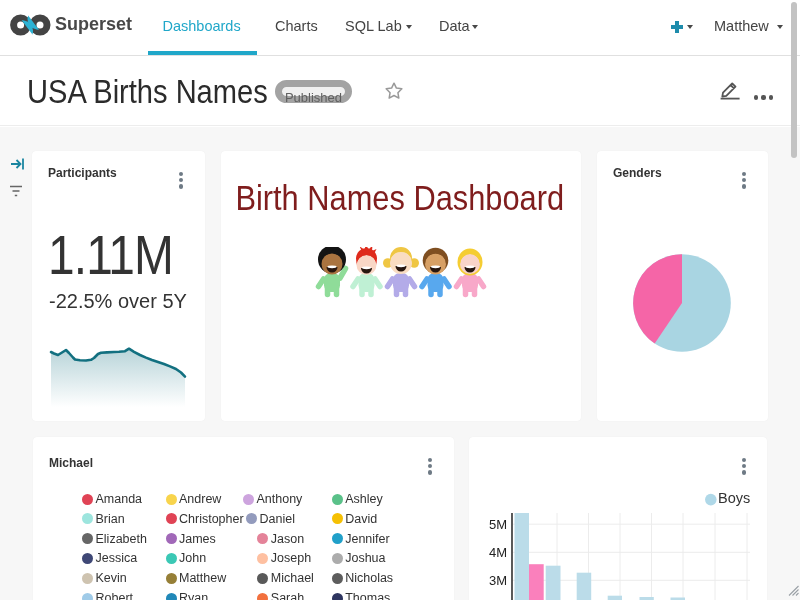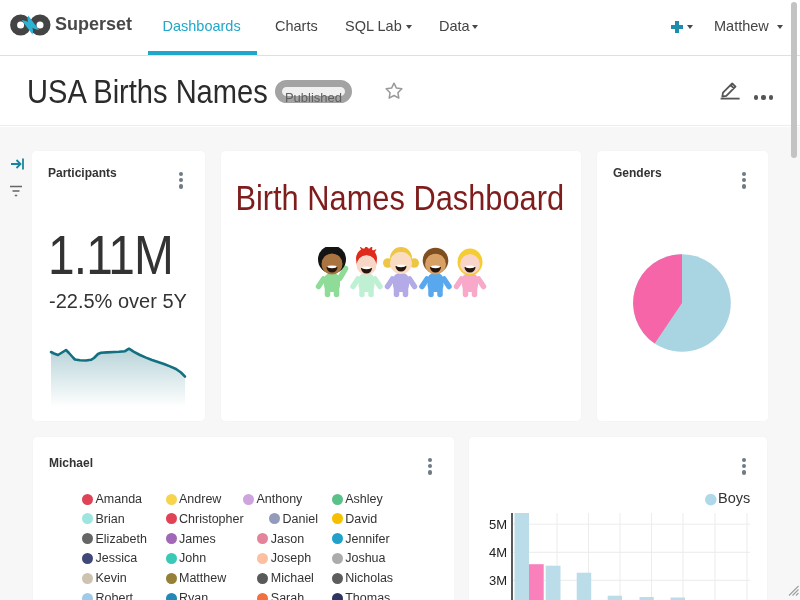--- a/index.html
+++ b/index.html
@@ -215,21 +215,21 @@
           <i></i>
           <i></i>
         </span>
       <div id="legend">
           <span class="lgitem" style="left:49px; top:55.0px;"><b style="background:#E04355"></b>Amanda</span>
           <span class="lgitem" style="left:132.5px; top:55.0px;"><b style="background:#F8D44C"></b>Andrew</span>
           <span class="lgitem" style="left:210px; top:55.0px;"><b style="background:#CDA4DE"></b>Anthony</span>
           <span class="lgitem" style="left:298.7px; top:55.0px;"><b style="background:#5AC189"></b>Ashley</span>
           <span class="lgitem" style="left:49px; top:74.8px;"><b style="background:#9DE5DE"></b>Brian</span>
           <span class="lgitem" style="left:132.5px; top:74.8px;"><b style="background:#E04355"></b>Christopher</span>
-          <span class="lgitem" style="left:236px; top:74.8px;"><b style="background:#939BBD"></b>Daniel</span>
+          <span class="lgitem" style="left:213px; top:74.8px;"><b style="background:#939BBD"></b>Daniel</span>
           <span class="lgitem" style="left:298.7px; top:74.8px;"><b style="background:#F5C003"></b>David</span>
           <span class="lgitem" style="left:49px; top:94.6px;"><b style="background:#666666"></b>Elizabeth</span>
           <span class="lgitem" style="left:132.5px; top:94.6px;"><b style="background:#A168B8"></b>James</span>
           <span class="lgitem" style="left:224.3px; top:94.6px;"><b style="background:#E48399"></b>Jason</span>
           <span class="lgitem" style="left:298.7px; top:94.6px;"><b style="background:#21A0C9"></b>Jennifer</span>
           <span class="lgitem" style="left:49px; top:114.4px;"><b style="background:#3F4876"></b>Jessica</span>
           <span class="lgitem" style="left:132.5px; top:114.4px;"><b style="background:#3BC8B5"></b>John</span>
           <span class="lgitem" style="left:224.3px; top:114.4px;"><b style="background:#FEC0A1"></b>Joseph</span>
           <span class="lgitem" style="left:298.7px; top:114.4px;"><b style="background:#ACACAC"></b>Joshua</span>
           <span class="lgitem" style="left:49px; top:134.2px;"><b style="background:#CEC3B0"></b>Kevin</span>

